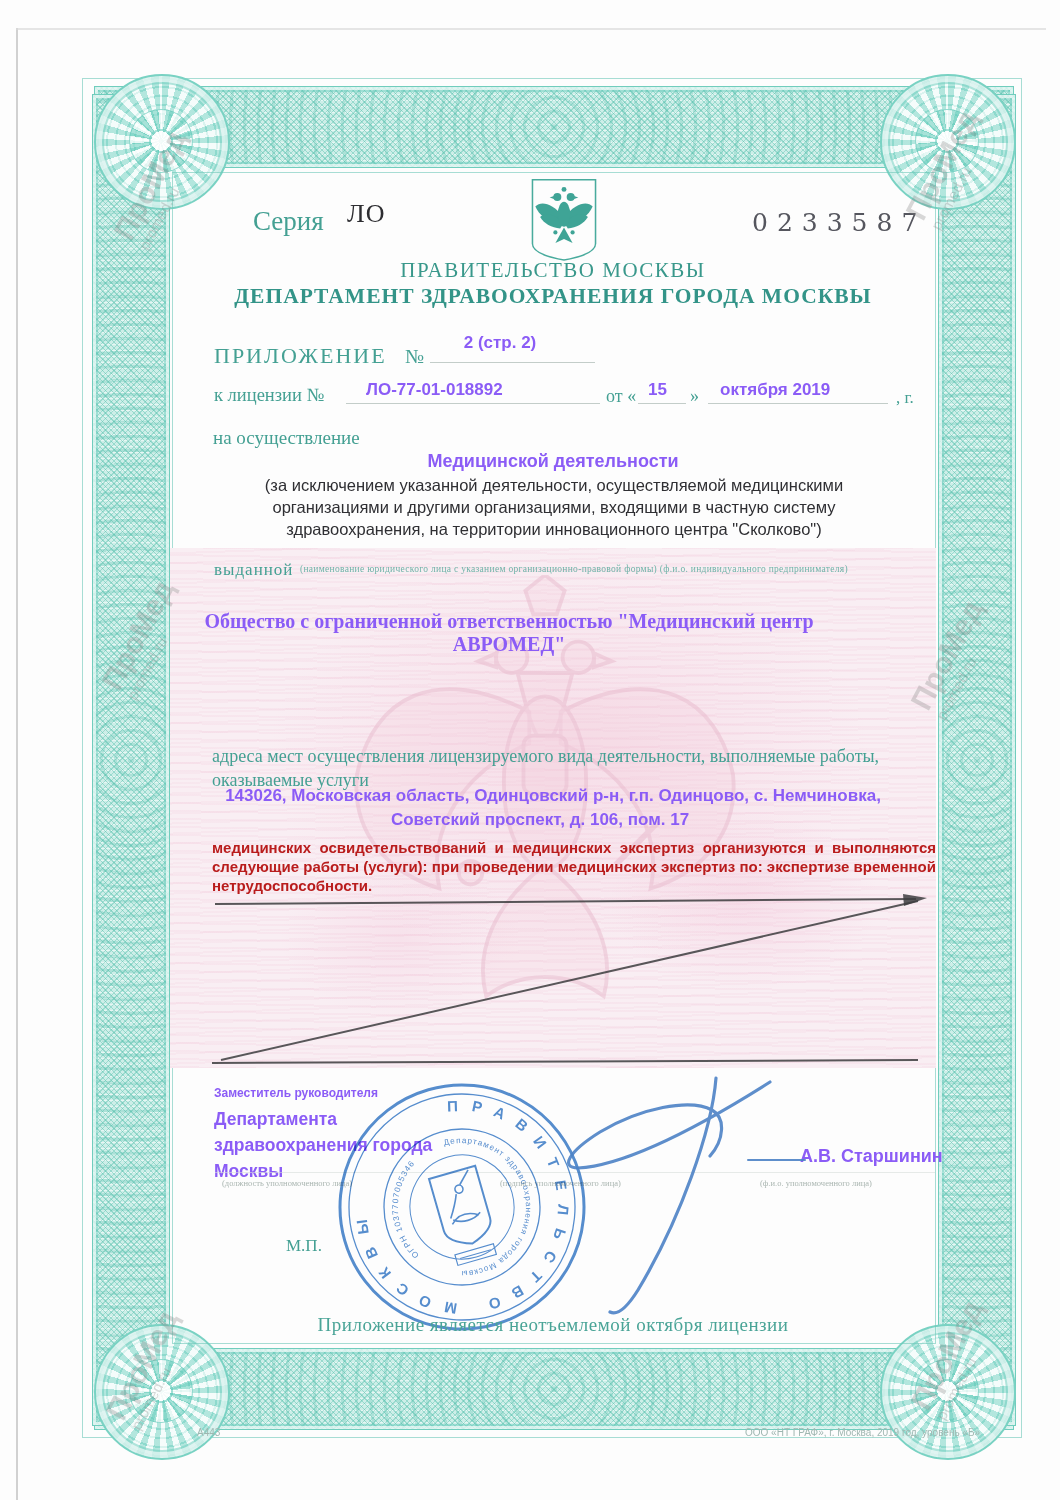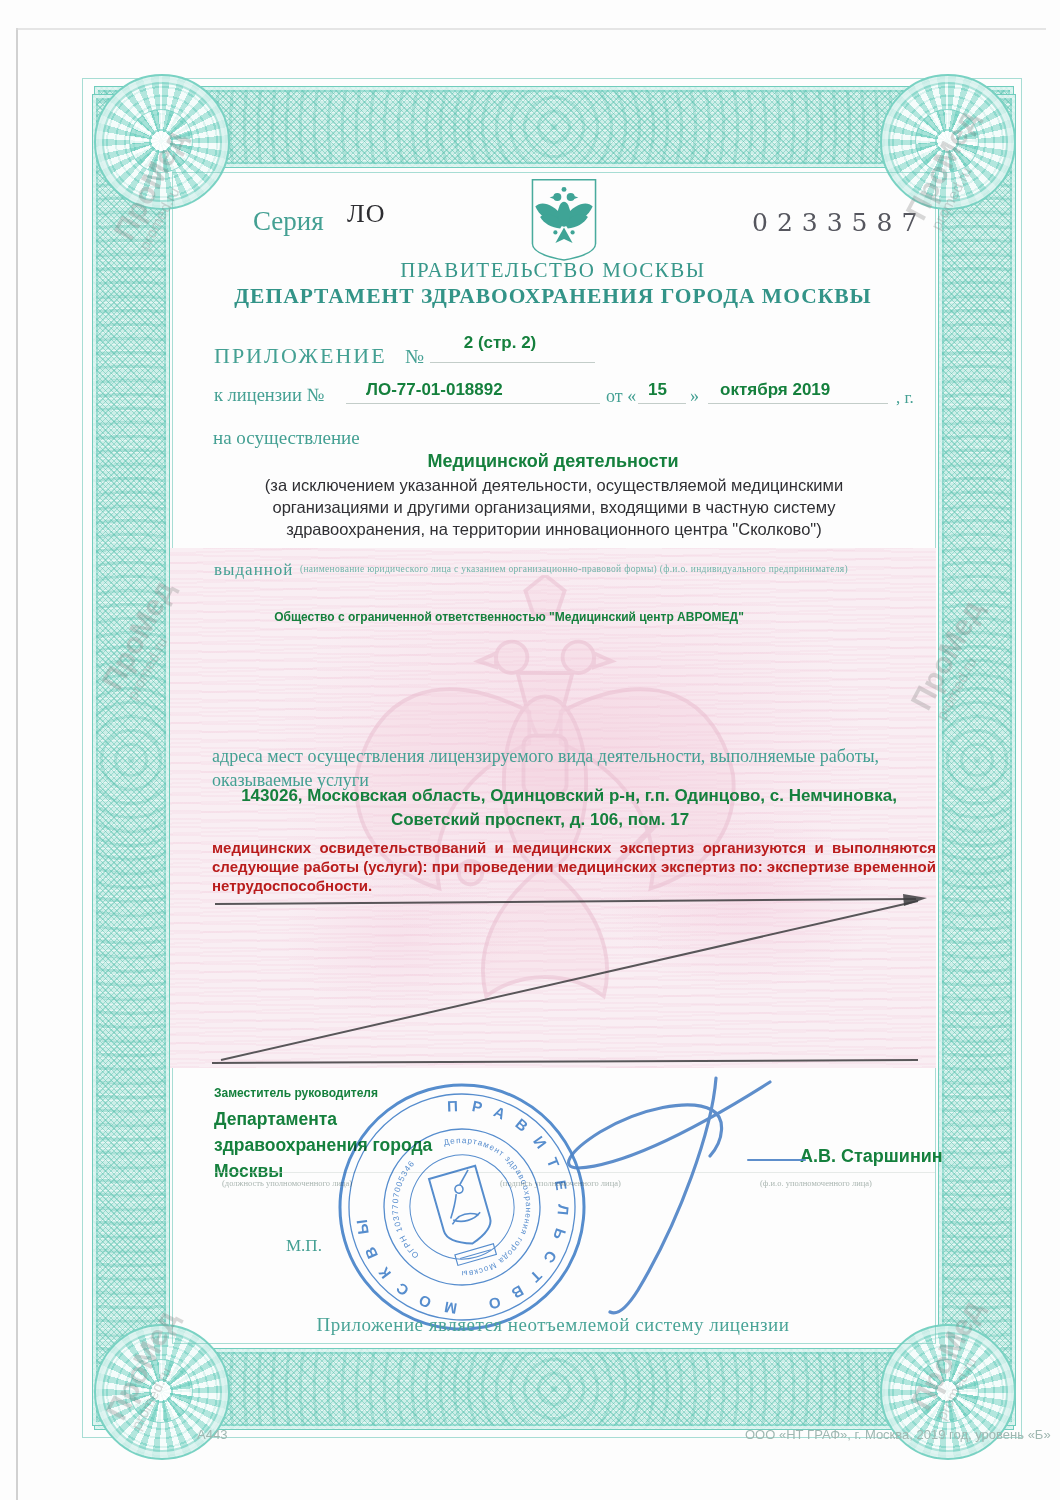--- a/index.html
+++ b/index.html
@@ -51,30 +51,30 @@
   .pink-band{left:170px;top:548px;width:766px;height:520px;
     background:
       radial-gradient(ellipse 430px 300px at 52% 40%, rgba(240,180,205,.28), transparent 70%),
       radial-gradient(ellipse 180px 120px at 75% 68%, rgba(238,170,200,.22), transparent 75%),
       radial-gradient(ellipse 160px 110px at 30% 75%, rgba(238,170,200,.18), transparent 75%),
       repeating-linear-gradient(1deg, rgba(236,170,198,.12) 0 2px, transparent 2px 8px),
       repeating-linear-gradient(-2deg, rgba(236,170,198,.10) 0 2px, transparent 2px 10px),
       linear-gradient(#f9eef3,#f9eef3);}
   .teal-label{font-family:"Liberation Serif",serif;color:#44a093;}
   .ink{color:#2d2d31;}
-  .val{font-family:"Liberation Sans",sans-serif;font-weight:bold;color:#15803d;}
+  .val{font-family:"Liberation Sans",sans-serif;font-weight:bold;color:#8b5cf6;}
   .hint{font-family:"Liberation Serif",serif;color:#6fb3a8;font-size:9.5px;letter-spacing:.3px;}
   .center{text-align:center;}
   .underline-rule{border-bottom:1.5px solid #c3cdc9;height:1px;}
   .cap{font-family:"Liberation Serif",serif;color:#a9b5b0;font-size:8.5px;text-align:left;}
   .serial{font-family:"DejaVu Serif",serif;color:#55565e;font-size:25px;letter-spacing:9px;}
   .gov1{font-size:21px;letter-spacing:1.5px;color:#39988b;}
   .gov2{font-size:21.5px;font-weight:bold;letter-spacing:1px;color:#339488;}
   .footer-note{font-size:19px;letter-spacing:.5px;color:#4aa497;}
-  .tinyprint{font-family:"Liberation Sans",sans-serif;font-size:13px;color:#9fb7b1;}
+  .tinyprint{font-family:"Liberation Sans",sans-serif;font-size:10px;color:#9fb7b1;}
 
   .works{font-family:"Liberation Sans",sans-serif;font-weight:bold;color:#b91c1c;font-size:15px;
          line-height:19px;text-align:justify;}
   .note-par{font-family:"Liberation Sans",sans-serif;color:#2f2f33;font-size:16.5px;line-height:22px;}
 
   svg{display:block;}
 </style>
 </head>
 <body>
 
@@ -189,24 +189,24 @@
   <span class="abs val" style="left:720px;top:380px;font-size:17px;">октября 2019</span>
   <div class="abs underline-rule" style="left:708px;top:402px;width:180px;"></div>
   <span class="abs teal-label" style="left:896px;top:388px;font-size:17px;">, г.</span>
 
   <span class="abs teal-label" style="left:213px;top:427px;font-size:19px;">на осуществление</span>
   <div class="abs center val" style="left:170px;top:451px;width:766px;font-size:18px;">Медицинской деятельности</div>
   <div class="abs center note-par" style="left:208px;top:474px;width:692px;">(за исключением указанной деятельности, осуществляемой медицинскими организациями и другими организациями, входящими в частную систему здравоохранения, на территории инновационного центра "Сколково")</div>
 
   <span class="abs teal-label" style="left:214px;top:560px;font-size:17px;letter-spacing:1px;">выданной</span>
   <span class="abs hint" style="left:300px;top:564px;width:640px;">(наименование юридического лица с указанием организационно-правовой формы)  (ф.и.о. индивидуального предпринимателя)</span>
-  <div class="abs center val" style="left:170px;top:610px;width:678px;font-size:12px;">Общество с ограниченной ответственностью "Медицинский центр АВРОМЕД"</div>
+  <div class="abs center val" style="left:170px;top:610px;width:678px;font-size:20px;font-family:Liberation Serif, serif;">Общество с ограниченной ответственностью "Медицинский центр АВРОМЕД"</div>
 
   <div class="abs teal-label" style="left:212px;top:744px;width:730px;font-size:18px;line-height:24px;">адреса мест осуществления лицензируемого вида деятельности, выполняемые работы, оказываемые услуги</div>
-  <div class="abs center val" style="left:170px;top:786px;width:766px;font-size:17px;padding-left:16px;">143026, Московская область, Одинцовский р-н, г.п. Одинцово, с. Немчиновка,</div>
+  <div class="abs center val" style="left:170px;top:786px;width:766px;font-size:17px;">143026, Московская область, Одинцовский р-н, г.п. Одинцово, с. Немчиновка,</div>
   <div class="abs center val" style="left:170px;top:810px;width:740px;font-size:17px;">Советский проспект, д. 106, пом. 17</div>
 
   <div class="abs works" style="left:212px;top:838px;width:724px;">медицинских освидетельствований и медицинских экспертиз организуются и выполняются следующие работы (услуги): при проведении медицинских экспертиз по: экспертизе временной нетрудоспособности.</div>
 
   <svg class="abs" style="left:0;top:0;" width="1060" height="1500" viewBox="0 0 1060 1500">
     <g stroke="#3d3d3f" stroke-width="2" fill="none" opacity=".85">
       <line x1="215" y1="904" x2="916" y2="899"></line>
       <line x1="221" y1="1060" x2="918" y2="901"></line>
       <line x1="212" y1="1063" x2="918" y2="1060"></line>
     </g>
@@ -264,18 +264,18 @@
   <svg class="abs" style="left:520px;top:1060px;" width="320" height="270" viewBox="0 0 320 270">
     <g stroke="#4d82c6" stroke-width="3.2" fill="none" stroke-linecap="round" opacity=".9">
       <path d="M 250 22 C 190 60 110 105 58 108 C 40 108 48 92 80 72 C 120 48 170 38 192 50 C 206 58 204 80 190 96"></path>
       <path d="M 196 18 C 192 70 160 160 118 230 C 108 246 98 256 90 252"></path>
       <path d="M 228 100 H 285" stroke-width="2"></path>
     </g>
   </svg>
 
   <span class="abs teal-label" style="left:286px;top:1236px;font-size:17px;">М.П.</span>
 
-  <div class="abs center footer-note" style="left:170px;top:1314px;width:766px;">Приложение является неотъемлемой систему лицензии</div>
+  <div class="abs center footer-note" style="left:170px;top:1314px;width:766px;">Приложение является неотъемлемой октября лицензии</div>
 
   <span class="abs tinyprint" style="left:197px;top:1427px;">А443</span>
   <span class="abs tinyprint" style="left:745px;top:1427px;">ООО «НТ ГРАФ», г. Москва, 2019 год, уровень «Б»</span>
 
 </div>
 
 </body></html>

